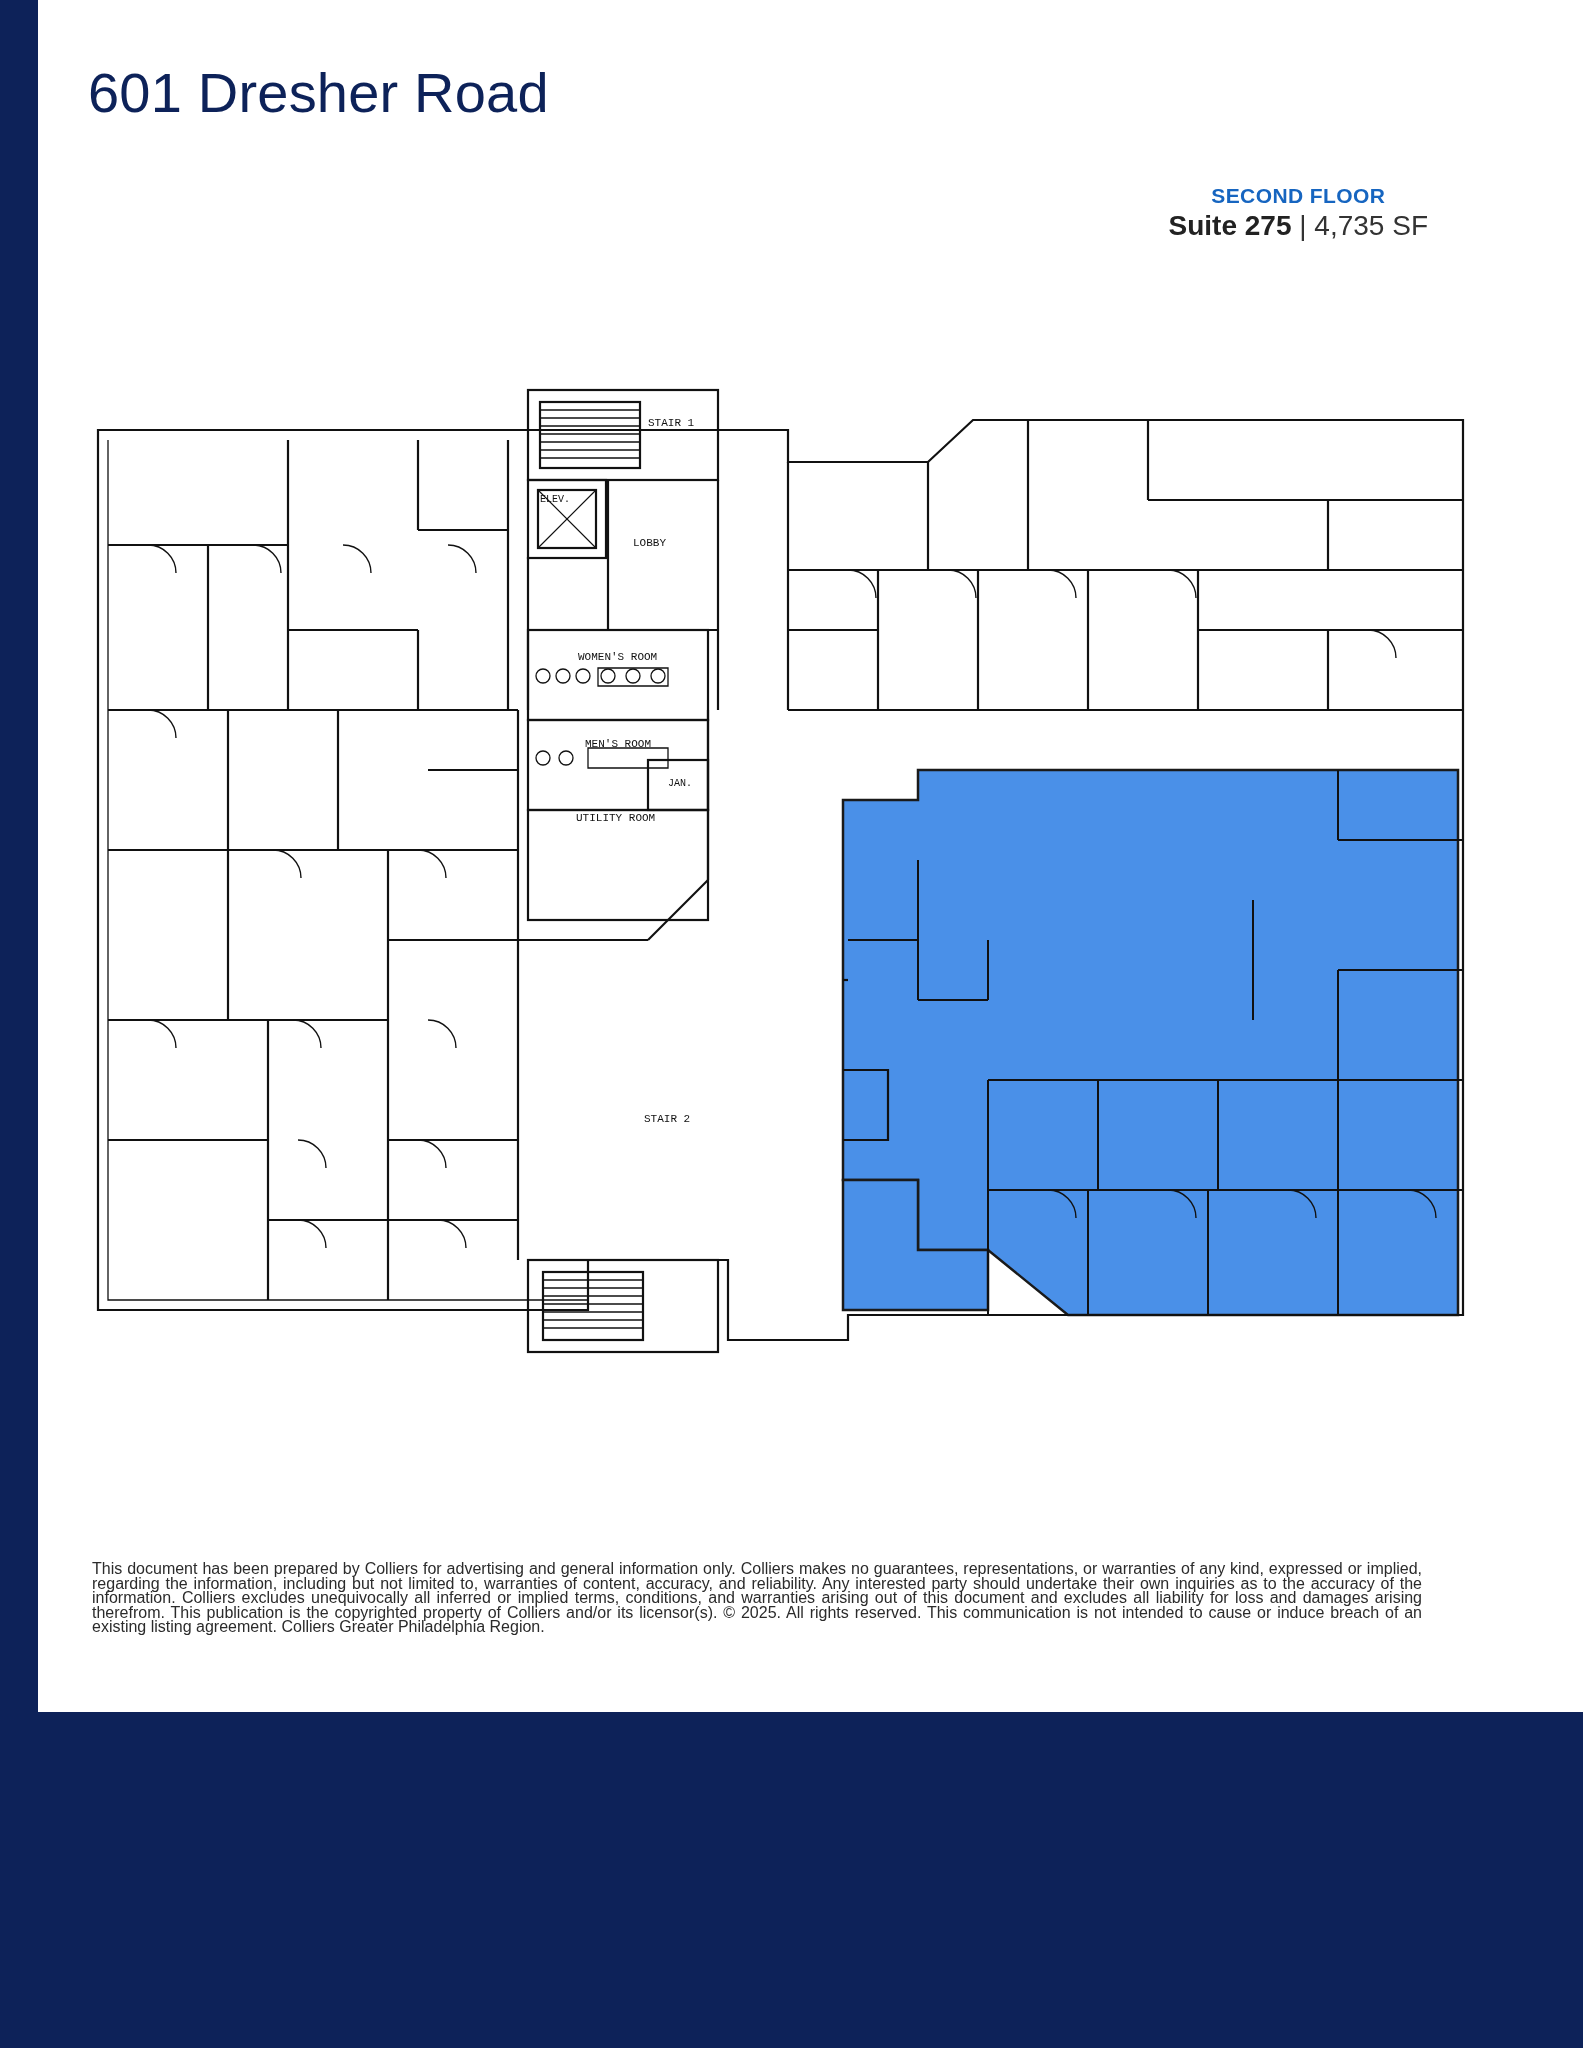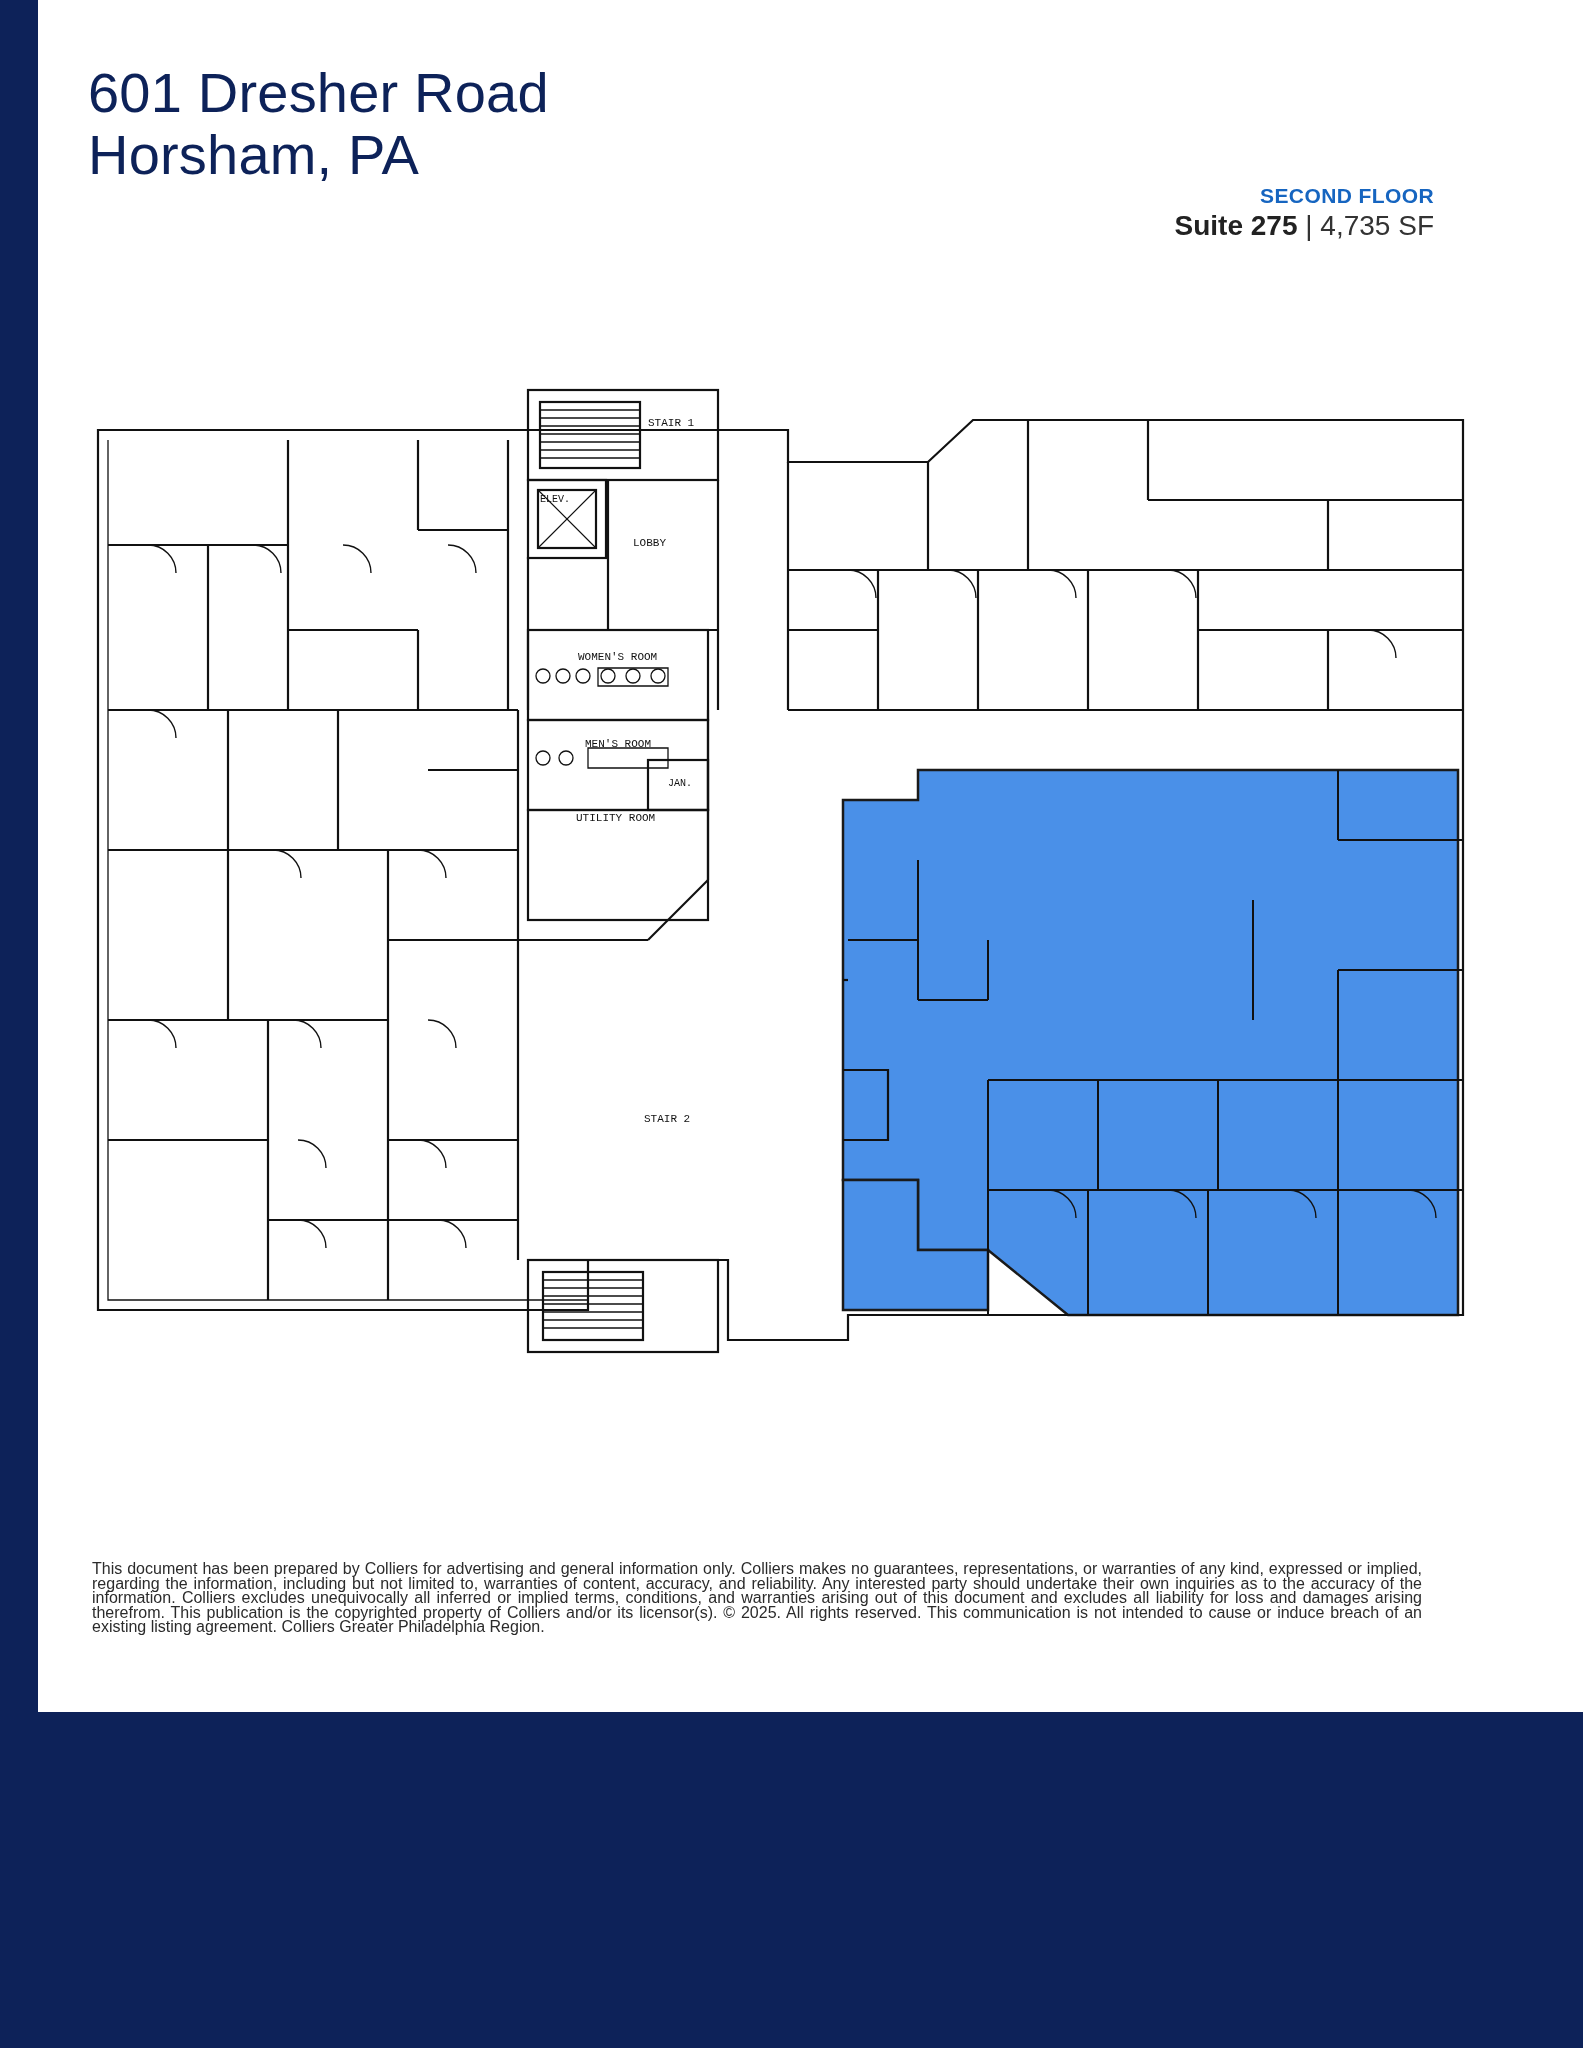--- a/index.html
+++ b/index.html
@@ -37,22 +37,22 @@
   .title-line {
     font-size: 56px;
     line-height: 62px;
     color: #0d2259;
     font-weight: 400;
     letter-spacing: 0.2px;
     white-space: nowrap;
   }
   .suite-block {
     position: absolute;
-    right: 74px; top: 120px;
-    text-align: right;
+    right: 80px; top: 120px;
+    text-align: center;
   }
   .floor-label {
     font-size: 21px;
     font-weight: bold;
     color: #1665c0;
     letter-spacing: 0.4px;
     line-height: 28px;
   }
   .suite-line {
     font-size: 28px;
@@ -102,21 +102,20 @@
   .avail-sub { font-size: 18px; line-height: 24px; }
 </style>
 </head>
 <body>
 
 <div class="left-bar"></div>
 
 <div class="header">
   <div class="title-block">
     <div class="title-line">601 Dresher Road</div>
-    <div class="title-line">Horsham, PA</div>
   </div>
   <div class="suite-block">
     <div class="floor-label">SECOND FLOOR</div>
     <div class="suite-line"><span class="b">Suite 275</span><span> | </span><span>4,735 SF</span></div>
   </div>
 </div>
 
 <div class="plan-wrap">
   <svg class="plan-svg" width="1400" height="1010" viewBox="0 0 1400 1010">
     <g>

